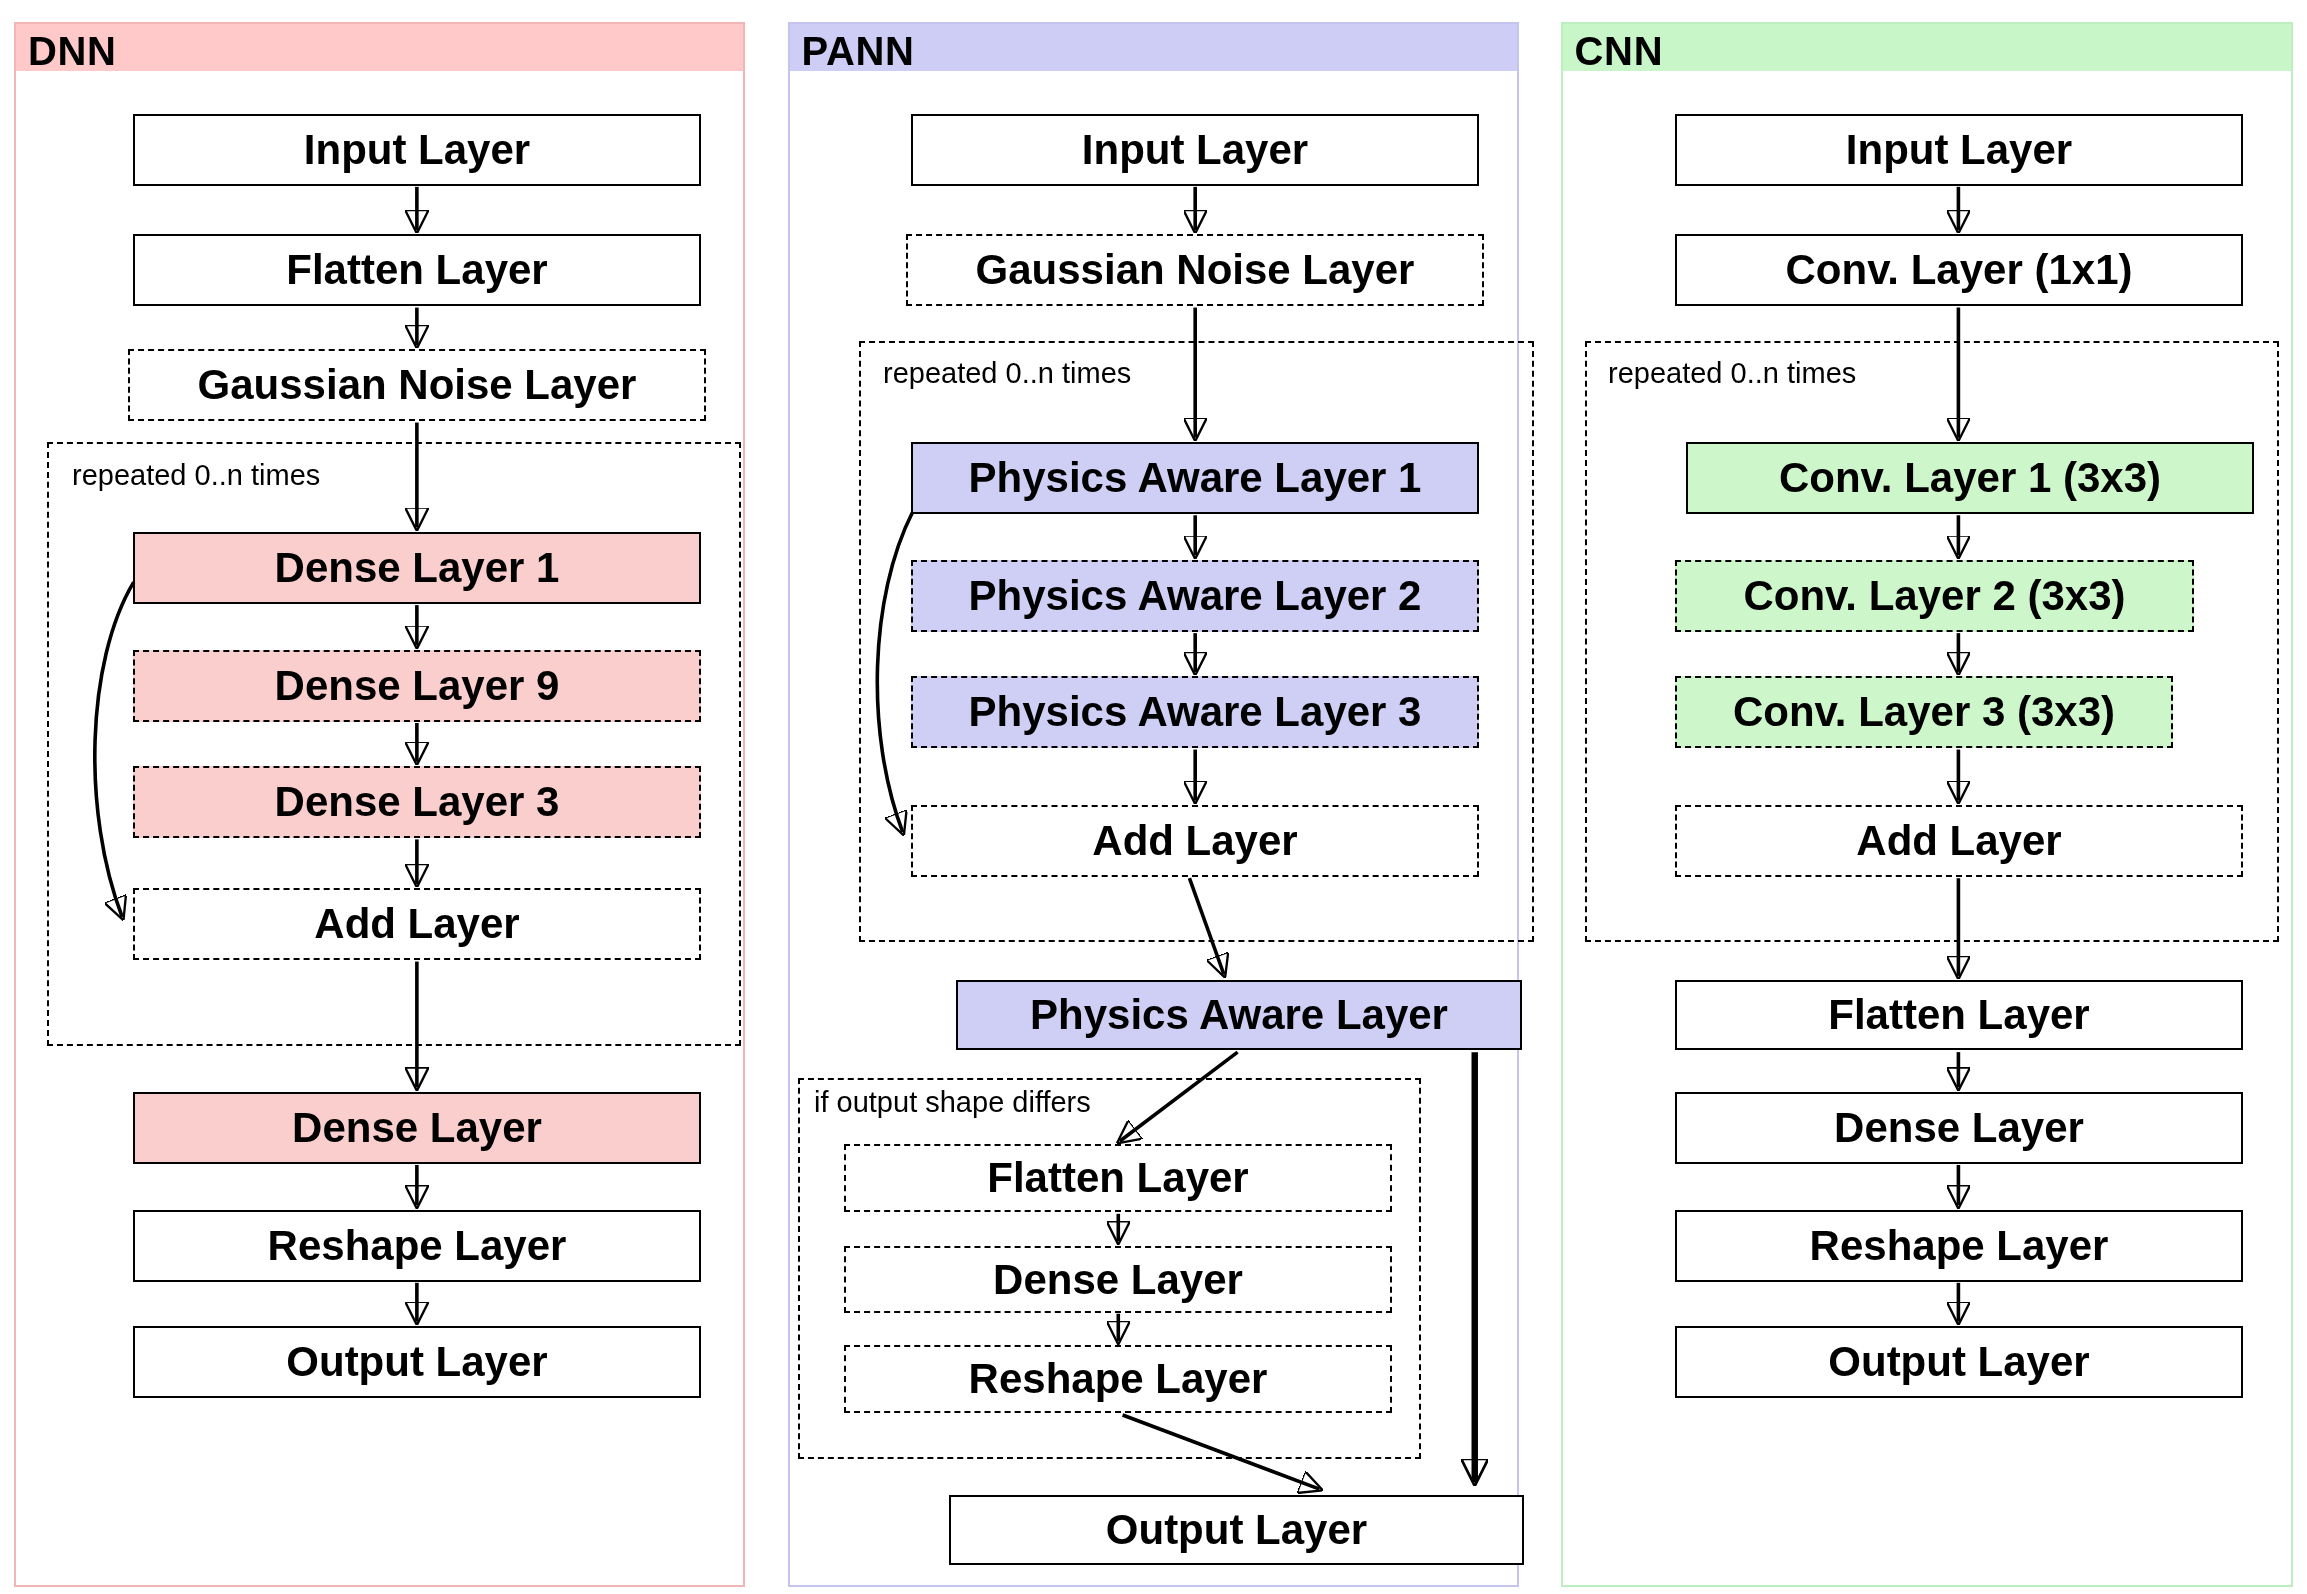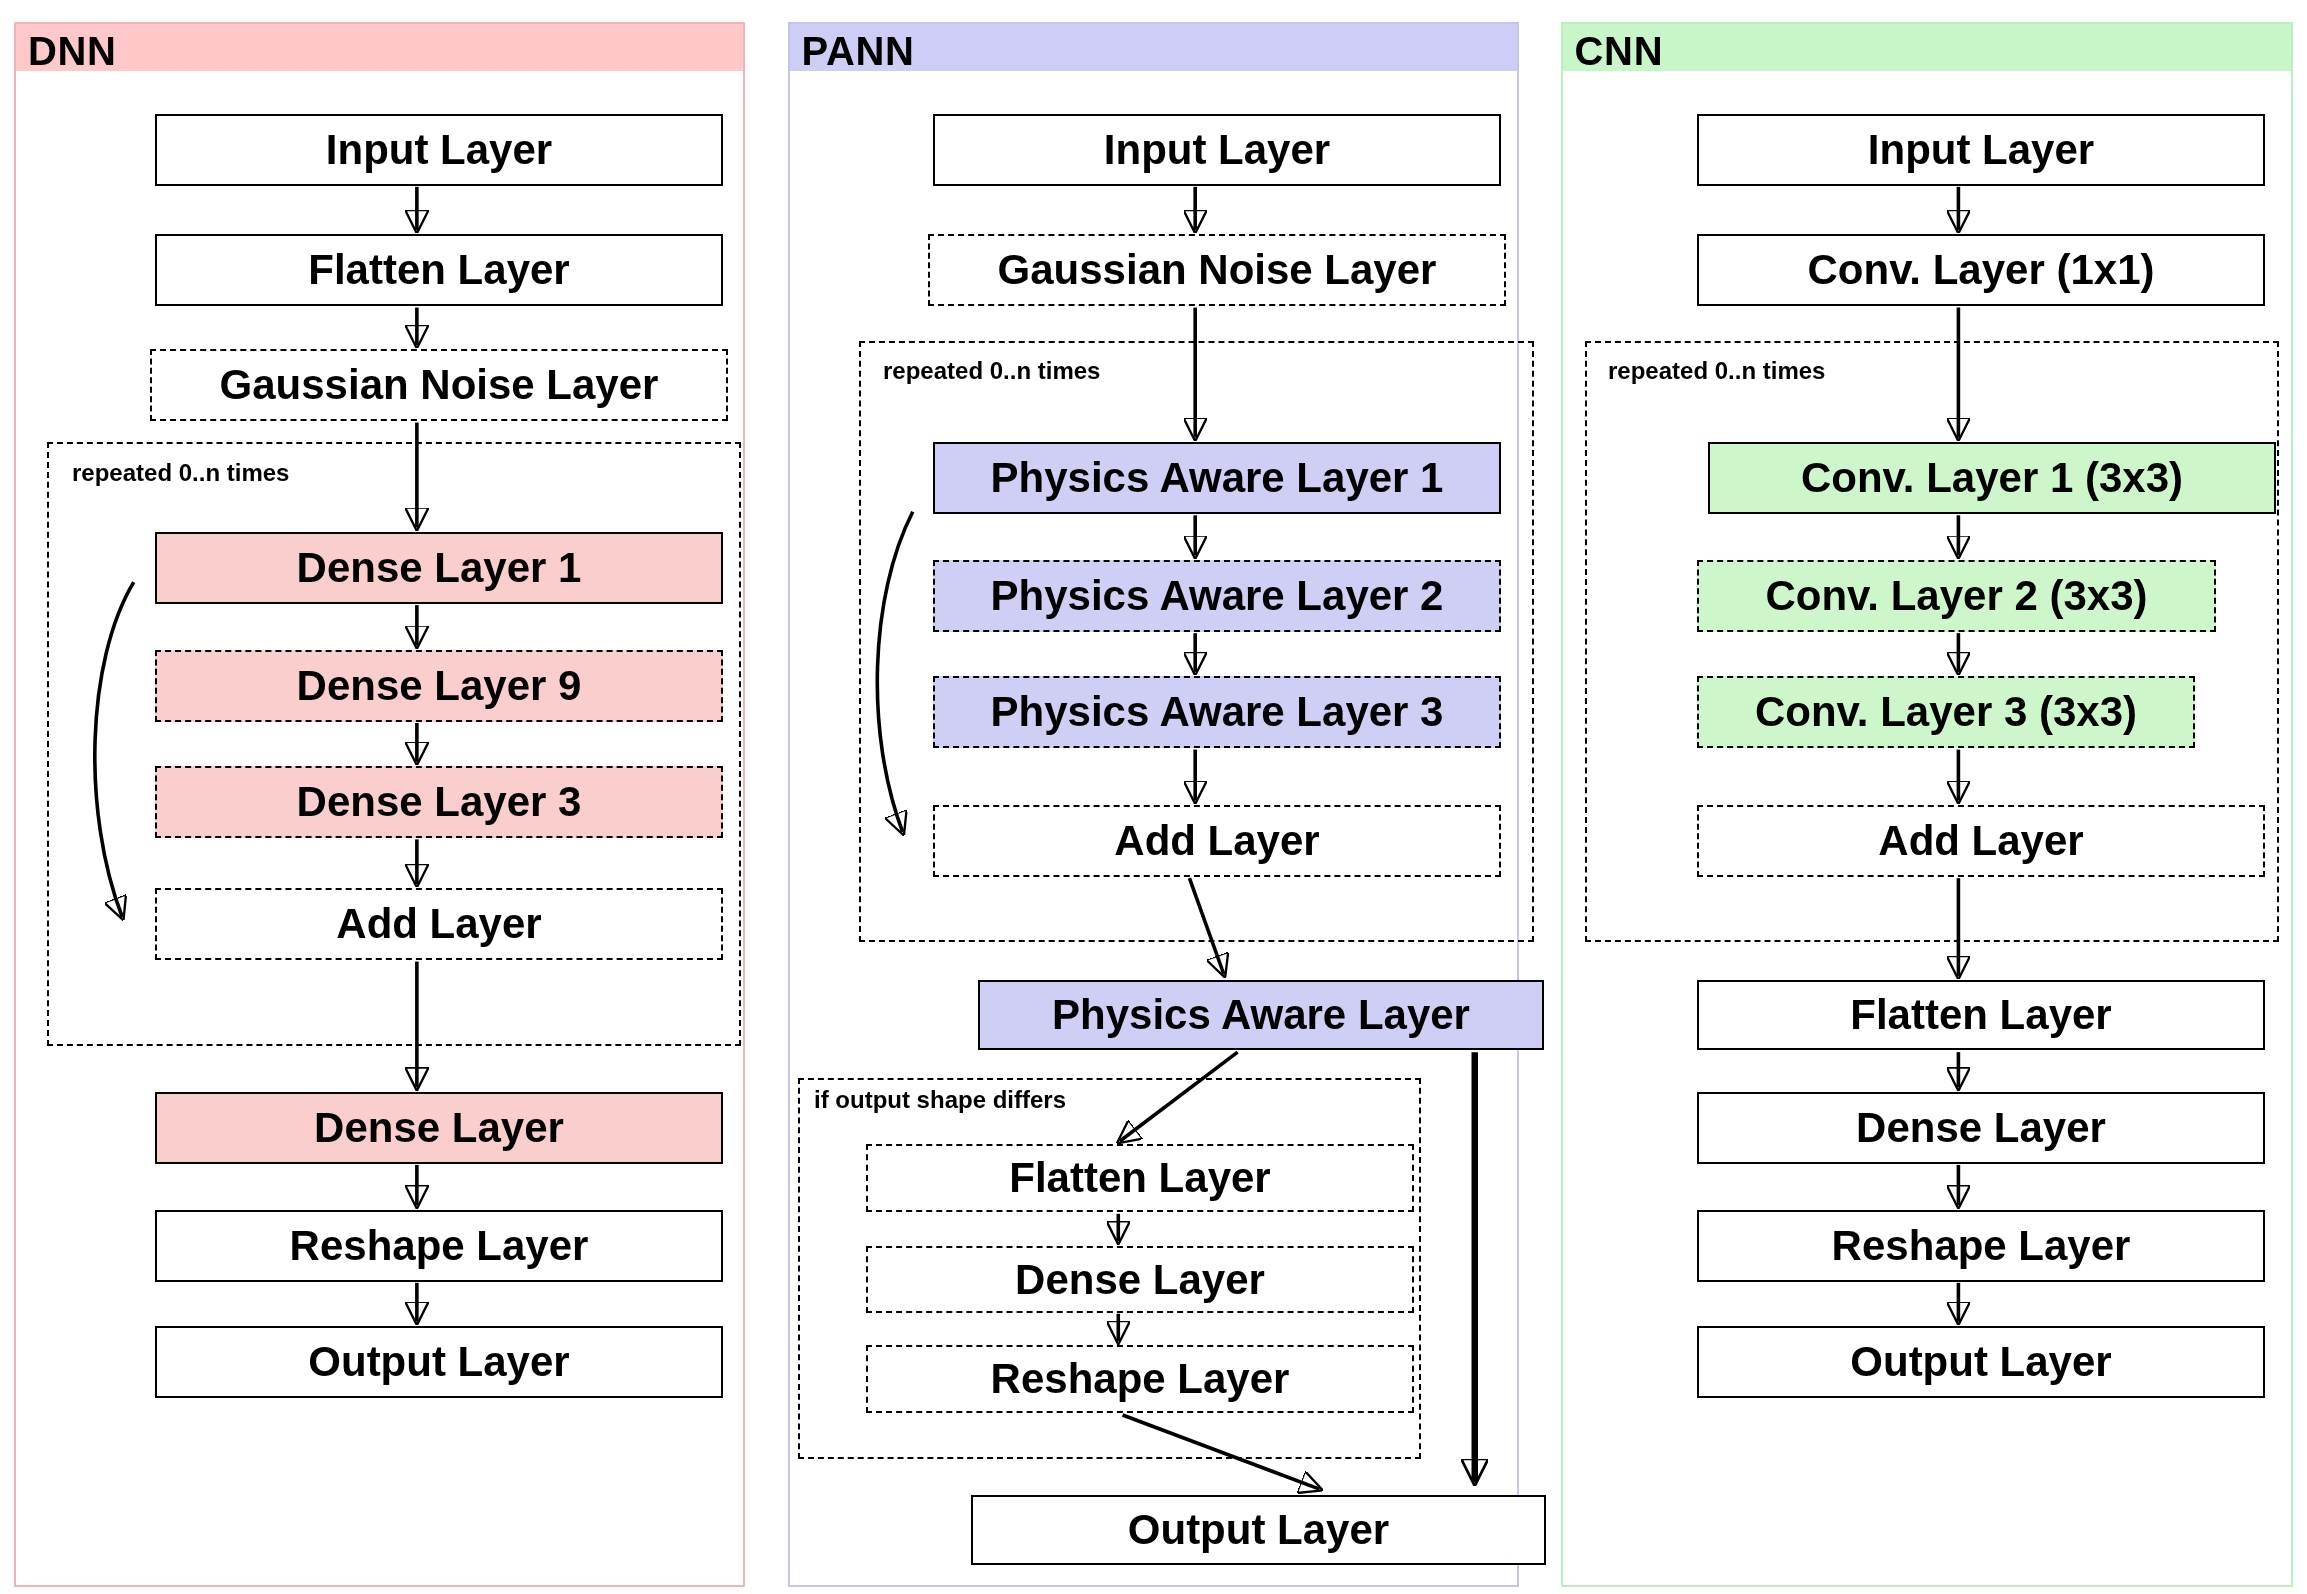--- a/index.html
+++ b/index.html
@@ -13,26 +13,26 @@
     box-sizing:border-box;z-index:0;
   }
   .panel-header{
     height:47px;background:var(--pheader,#eee);display:flex;align-items:flex-end;
     padding-left:11.5px;font-weight:700;font-size:40px;line-height:1;letter-spacing:0.7px;
   }
   .container-box{
     position:absolute;border:2.9px dashed #000;box-sizing:border-box;z-index:1;background:transparent;
   }
   .region-label{
-    position:absolute;font-weight:700;font-size:24px;line-height:1;z-index:2;white-space:nowrap;
+    position:absolute;font-weight:400;font-size:29px;line-height:1;z-index:2;white-space:nowrap;
   }
   .box{
     position:absolute;display:flex;align-items:center;justify-content:center;
     background:#ffffff;border:2.9px solid #000;box-sizing:border-box;
-    font-weight:700;font-size:42px;line-height:1;text-align:center;z-index:2;white-space:nowrap;margin-left:22px;
+    font-weight:700;font-size:42px;line-height:1;text-align:center;z-index:2;white-space:nowrap;
   }
   .box.dashed{border-style:dashed;}
   .box.tint{background:var(--fill,#eee);}
   .arrows{position:absolute;left:0;top:0;z-index:3;pointer-events:none;}
   .arrows path, .arrows line{stroke:#000;fill:none;}
 </style>
 </head>
 <body>
 
 <div class="stage">

